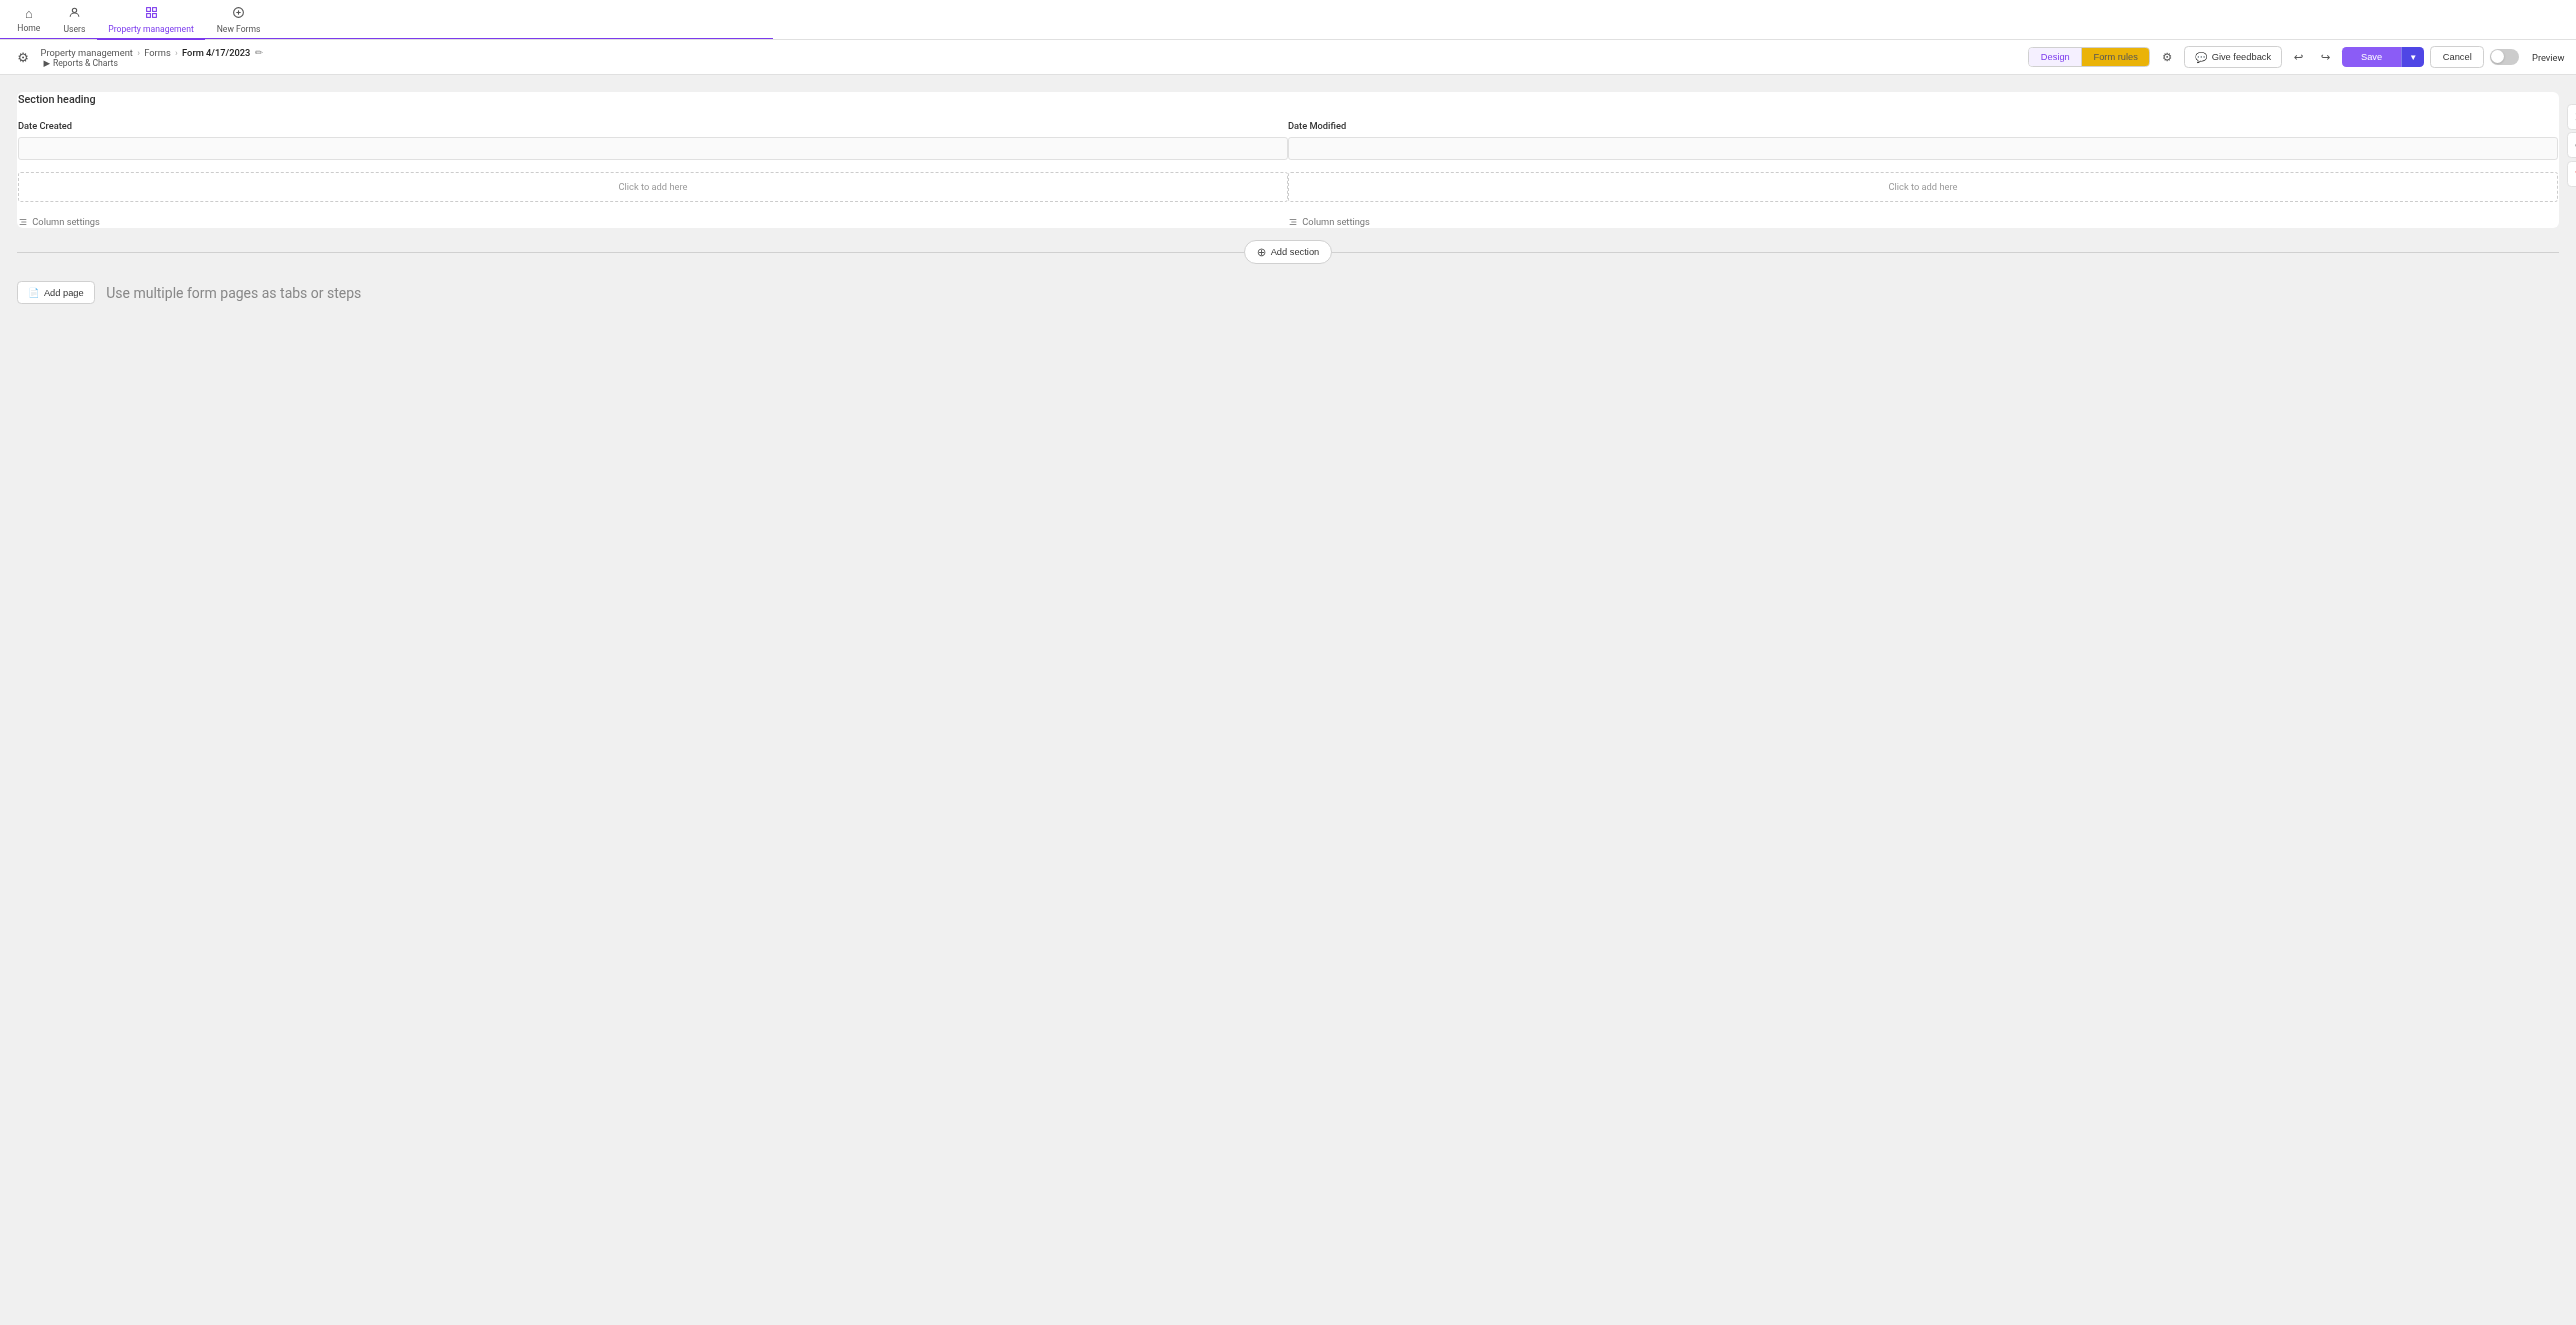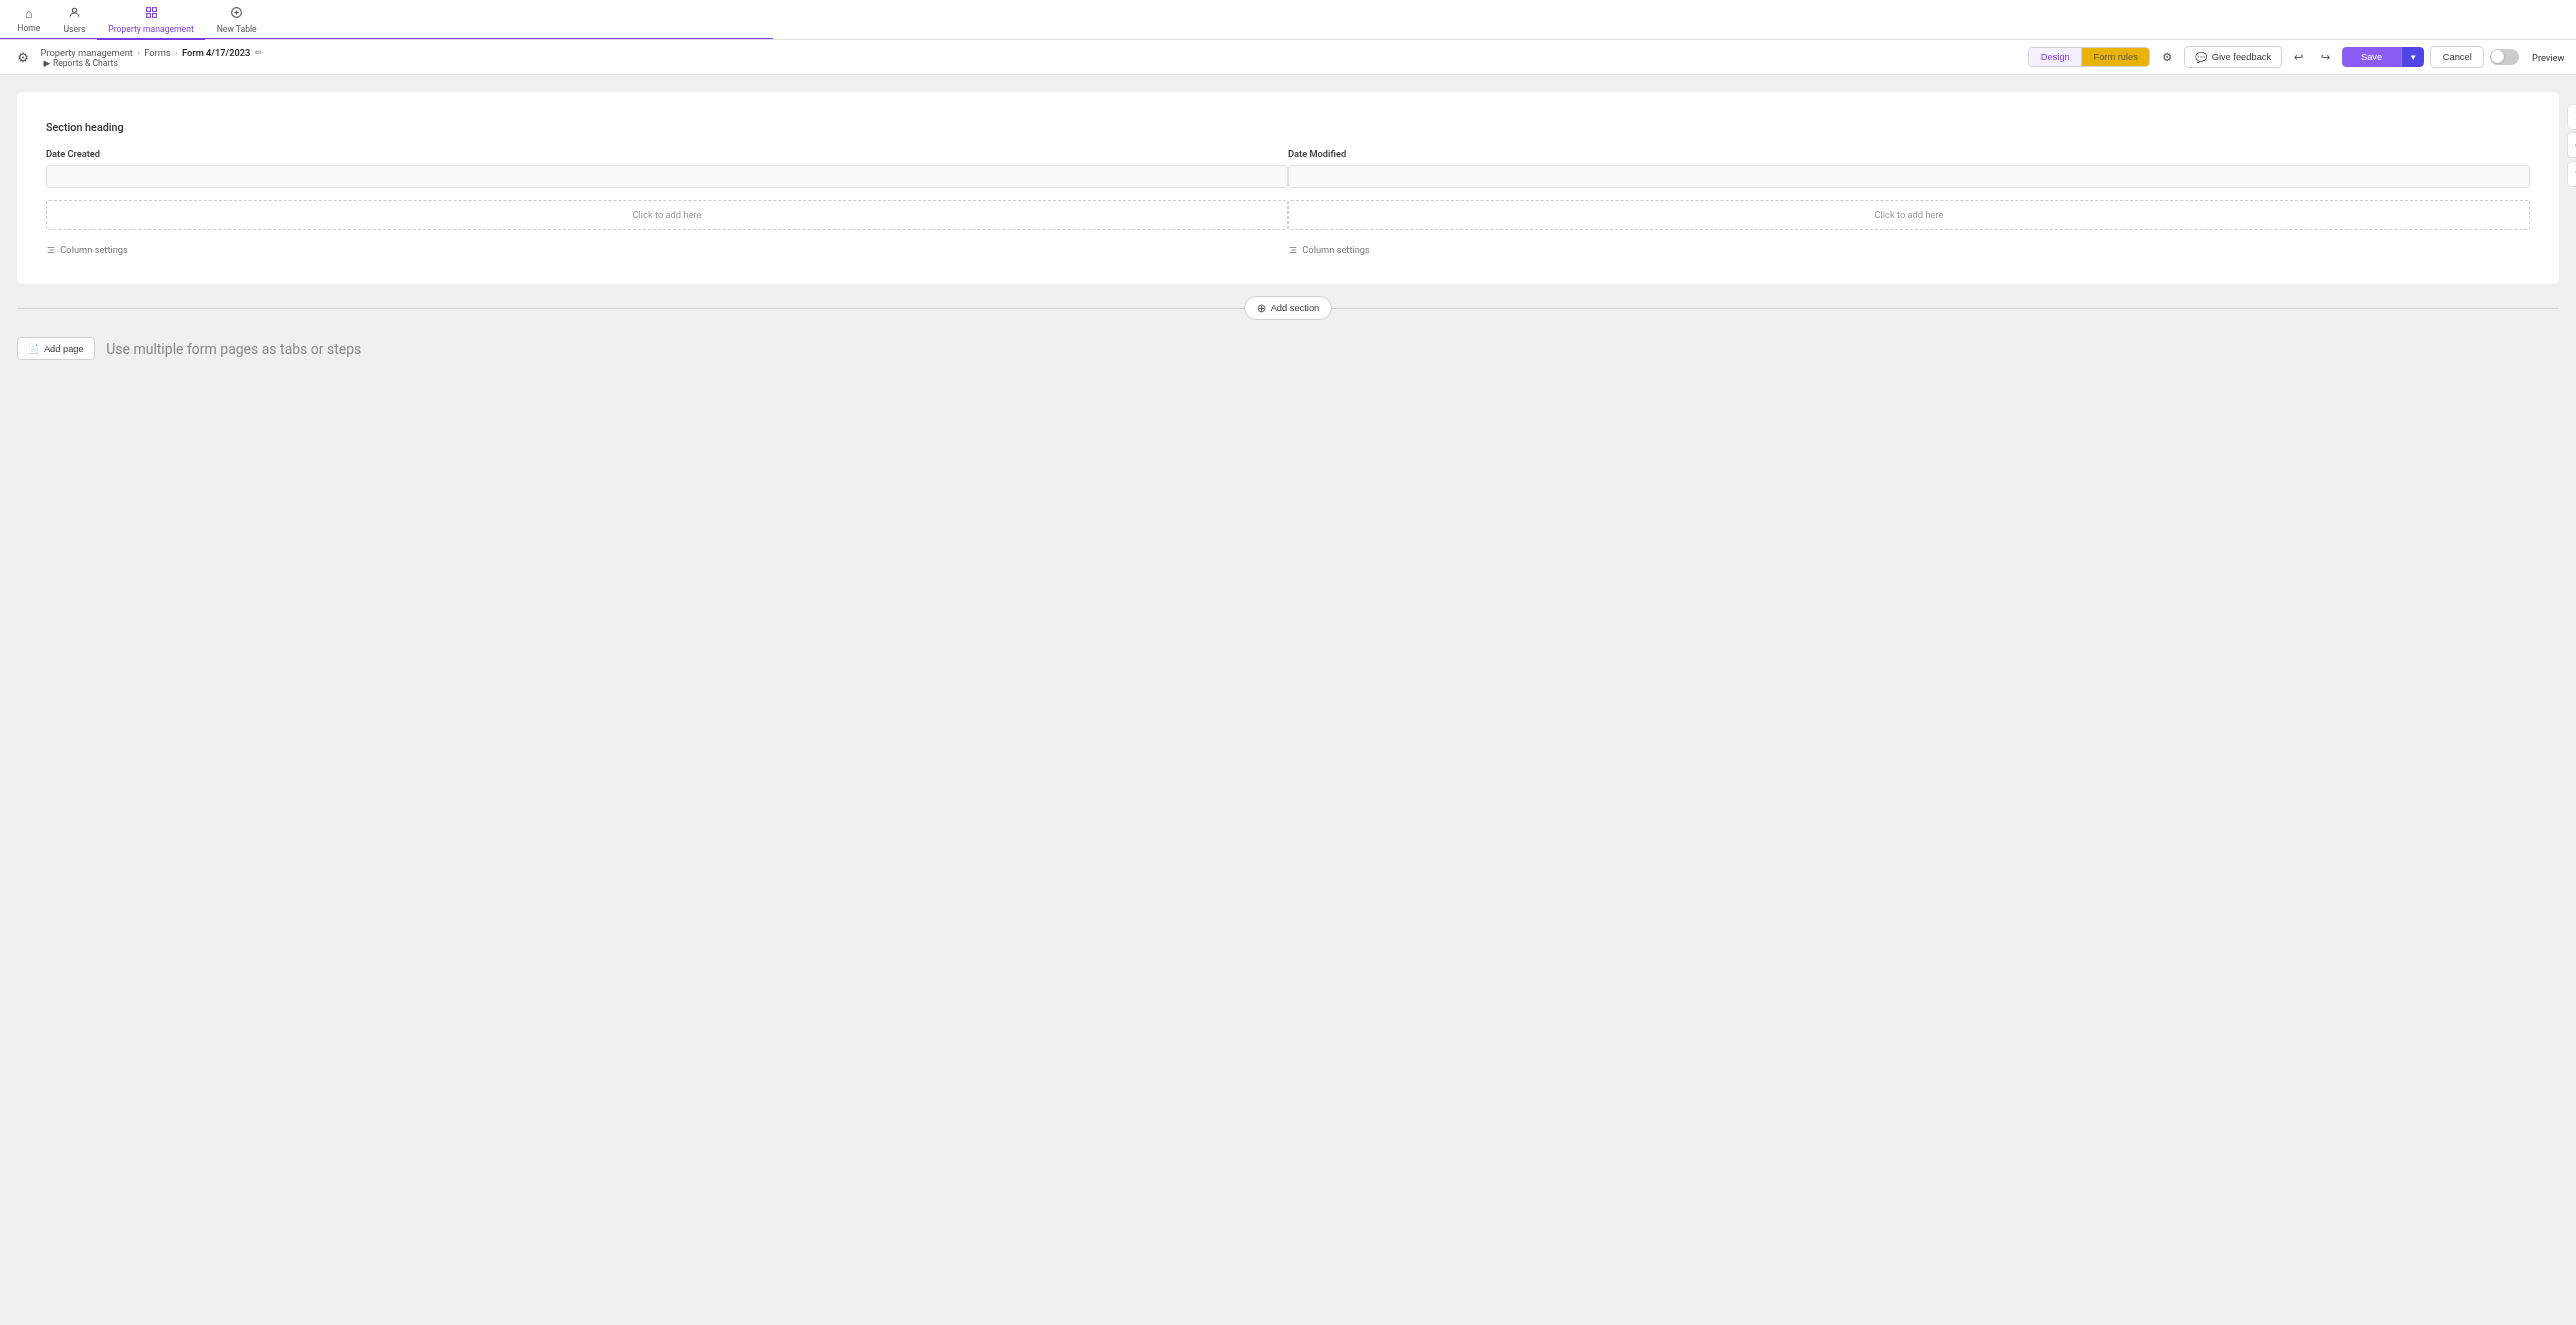--- a/index.html
+++ b/index.html
@@ -220,21 +220,21 @@
       background: #f0f0f0;
       padding: 17px;
       min-height: calc(100vh - 75px);
       overflow-y: auto;
     }
 
     
     .form-section-card {
       background: white;
       border-radius: 6px;
-      padding: 29px;
+      padding: 1px;
       margin-bottom: 11.5px;
       position: relative;
     }
 
     .section-heading {
       font-size: 10.8px;
       font-weight: 500;
       color: #333;
       margin-bottom: 14.4px;
     }
@@ -384,21 +384,21 @@
     <span>Property management</span>
   </div>
   <div class="nav-item">
     <span class="nav-icon">
       <svg width="13" height="13" viewBox="0 0 24 24" fill="none" stroke="currentColor" stroke-width="2">
         <circle cx="12" cy="12" r="9"></circle>
           <line x1="12" y1="8" x2="12" y2="16"></line>
           <line x1="8" y1="12" x2="16" y2="12"></line>
       </svg>
     </span>
-    <span>New Table</span>
+    <span>New Forms</span>
   </div>
 </nav>
 
 <div class="secondary-toolbar">
 
   <span class="btn-icon" style="font-size:13px;">⚙</span>
 
   <div class="breadcrumb">
     <div style="display:flex; flex-direction:column;">
       <div style="display:flex; align-items:center; gap:4.3px;">

